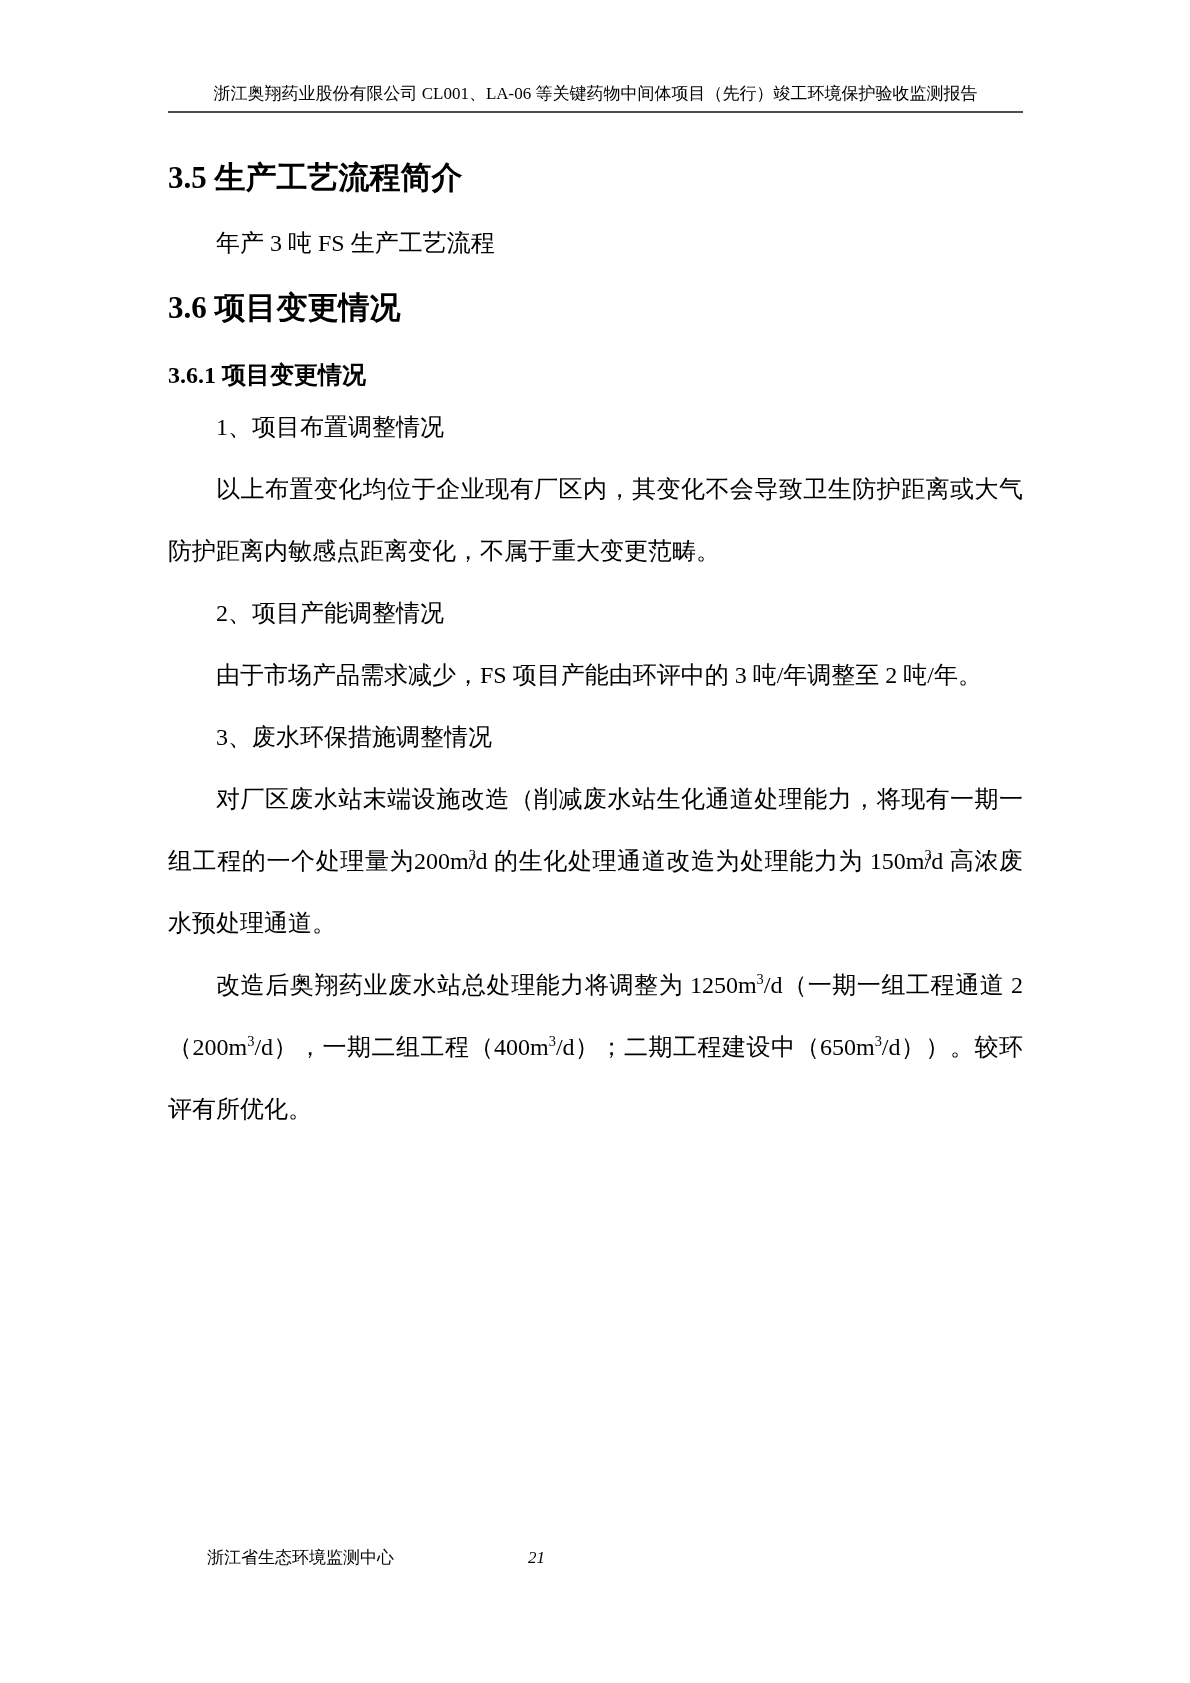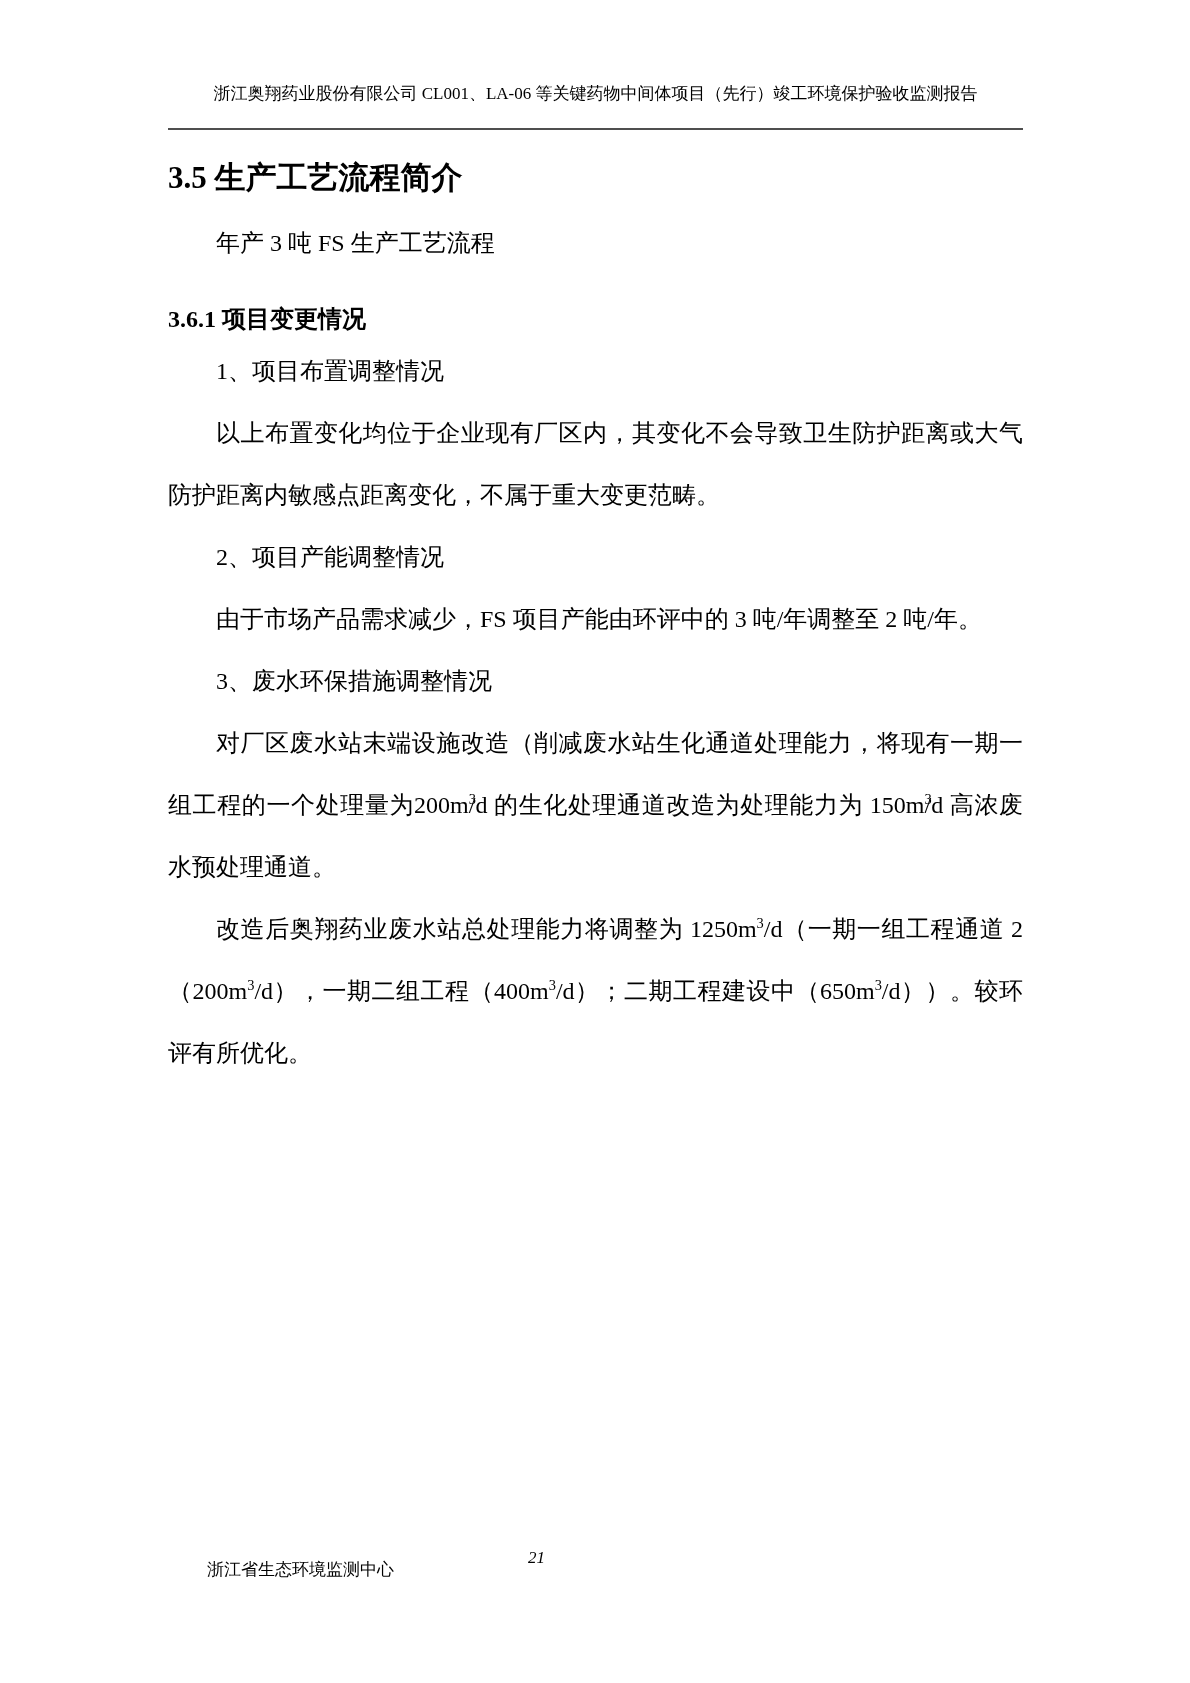--- a/index.html
+++ b/index.html
@@ -12,21 +12,21 @@
     color:#000000;
     overflow:hidden;
   }
   .page-header {
     position:absolute;
     left:168px; width:855px; top:82px;
     text-align:center;
     font-size:17px;
     line-height:24px;
     white-space:nowrap;
-    padding-bottom:22px;
+    padding-bottom:5px;
     border-bottom:2px solid #4f4f4f;
   }
   .content {
     position:absolute;
     left:168px; width:855px; top:140px;
   }
   .sec-h2 {
     margin:12px 0 0 0;
     font-size:31px;
     font-weight:bold;
@@ -53,39 +53,40 @@
     line-height:0;
     vertical-align:super;
   }
   sup.ov { margin-right:-0.5em; position:relative; }
   .page-footer {
     position:absolute;
     left:0; right:0; top:1546px;
     font-size:17px;
     line-height:24px;
   }
-  .footer-org { position:absolute; left:207px; top:12px; }
+  .footer-org { position:absolute; left:207px; top:0; }
   .footer-page { position:absolute; left:528px; top:0;font-style:italic; }
 </style>
 </head>
 <body>
 
 <div class="page">
 
   <div class="page-header">
     <span>浙江奥翔药业股份有限公司 CL001、LA-06 等关键药物中间体项目（先行）竣工环境保护验收监测报告</span>
   </div>
 
   <div class="content">
 
     <h2 class="sec-h2 first">3.5 生产工艺流程简介</h2>
 
     <p class="ind-line gap">年产 3 吨 FS 生产工艺流程</p>
 
 
+    <h2 class="sec-h2">3.6 项目变更情况</h2>
 
     <h3 class="sec-h3">3.6.1 项目变更情况</h3>
 
     <p class="ind-line">1、项目布置调整情况</p>
 
 
     <p class="body-par">以上布置变化均位于企业现有厂区内，其变化不会导致卫生防护距离或大气防护距离内敏感点距离变化，不属于重大变更范畴。</p>
 
     <p class="ind-line">2、项目产能调整情况</p>
 

